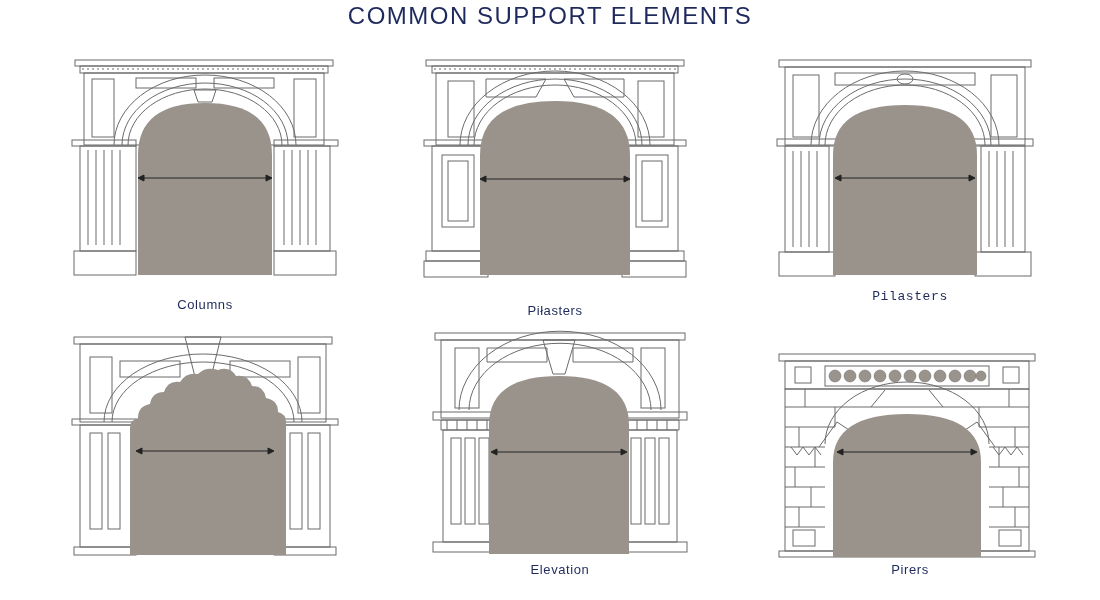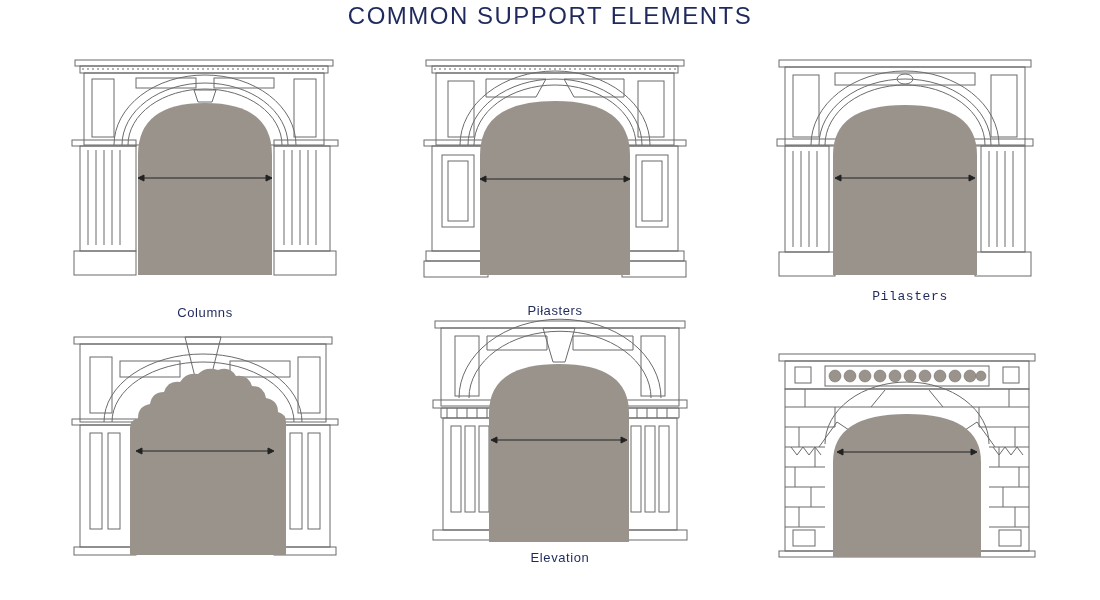--- a/index.html
+++ b/index.html
@@ -41,21 +41,21 @@
       <rect x="4" y="196" width="62" height="24"></rect>
       <rect x="204" y="196" width="62" height="24"></rect>
     </g>
     <path d="M68 220 V100 Q68 48 135 48 Q202 48 202 100 V220 Z" fill="#9a938c"></path>
     <g stroke="#222" stroke-width="1" fill="#222">
       <line x1="70" y1="123" x2="200" y2="123"></line>
       <path d="M68 123 l6 -3 v6 z"></path>
         <path d="M202 123 l-6 -3 v6 z"></path>
     </g>
   </svg>
-  <div class="caption" style="top:250px;">Columns</div>
+  <div class="caption" style="top:242px;">Columns</div>
 </div>
 
 <div class="panel" style="left:420px; top:55px;">
   <svg width="270" height="230" viewBox="0 0 270 230">
     <g fill="none" stroke="#6b6b6b" stroke-width="1">
       <rect x="6" y="5" width="258" height="6"></rect>
       <rect x="12" y="11" width="246" height="7"></rect>
       <path d="M14 14 h242" stroke-dasharray="2,3"></path>
       <rect x="16" y="18" width="238" height="72"></rect>
       <rect x="28" y="26" width="26" height="56"></rect>
@@ -144,21 +144,21 @@
     </g>
     <path d="M60 222 V95 q0 -8 8 -10 q0 -12 12 -14 q2 -12 14 -12 q4 -12 16 -10 q6 -10 18 -8 q8 -8 20 -4 q12 -4 18 6 q12 -2 16 10 q12 0 14 12 q12 2 12 14 q8 2 8 10 V222 Z" fill="#9a938c"></path>
     <g stroke="#222" stroke-width="1" fill="#222">
       <line x1="68" y1="118" x2="202" y2="118"></line>
       <path d="M66 118 l6 -3 v6 z"></path>
         <path d="M204 118 l-6 -3 v6 z"></path>
     </g>
   </svg>
 </div>
 
-<div class="panel" style="left:425px; top:318px;">
+<div class="panel" style="left:425px; top:330px;">
   <svg width="270" height="232" viewBox="0 0 270 232">
     <g fill="none" stroke="#6b6b6b" stroke-width="1">
       <rect x="10" y="3" width="250" height="7"></rect>
       <rect x="16" y="10" width="238" height="78"></rect>
       <rect x="30" y="18" width="24" height="60"></rect>
       <rect x="216" y="18" width="24" height="60"></rect>
       <path d="M62 18 h60 v14 h-60 z"></path>
       <path d="M148 18 h60 v14 h-60 z"></path>
       <path d="M118 10 h32 l-10 34 h-12 z"></path>
       <path d="M34 80 A100 78 0 0 1 236 80"></path>
@@ -221,13 +221,14 @@
       <circle cx="195" cy="24" r="6"></circle>
         <circle cx="206" cy="24" r="5"></circle>
     </g>
     <path d="M58 205 V110 Q58 62 132 62 Q206 62 206 110 V205 Z" fill="#9a938c"></path>
     <g stroke="#222" stroke-width="1" fill="#222">
       <line x1="64" y1="100" x2="200" y2="100"></line>
       <path d="M62 100 l6 -3 v6 z"></path>
         <path d="M202 100 l-6 -3 v6 z"></path>
     </g>
   </svg>
+  <div class="caption" style="top:210px;">Pirers</div>
 </div>
 
 </body></html>

